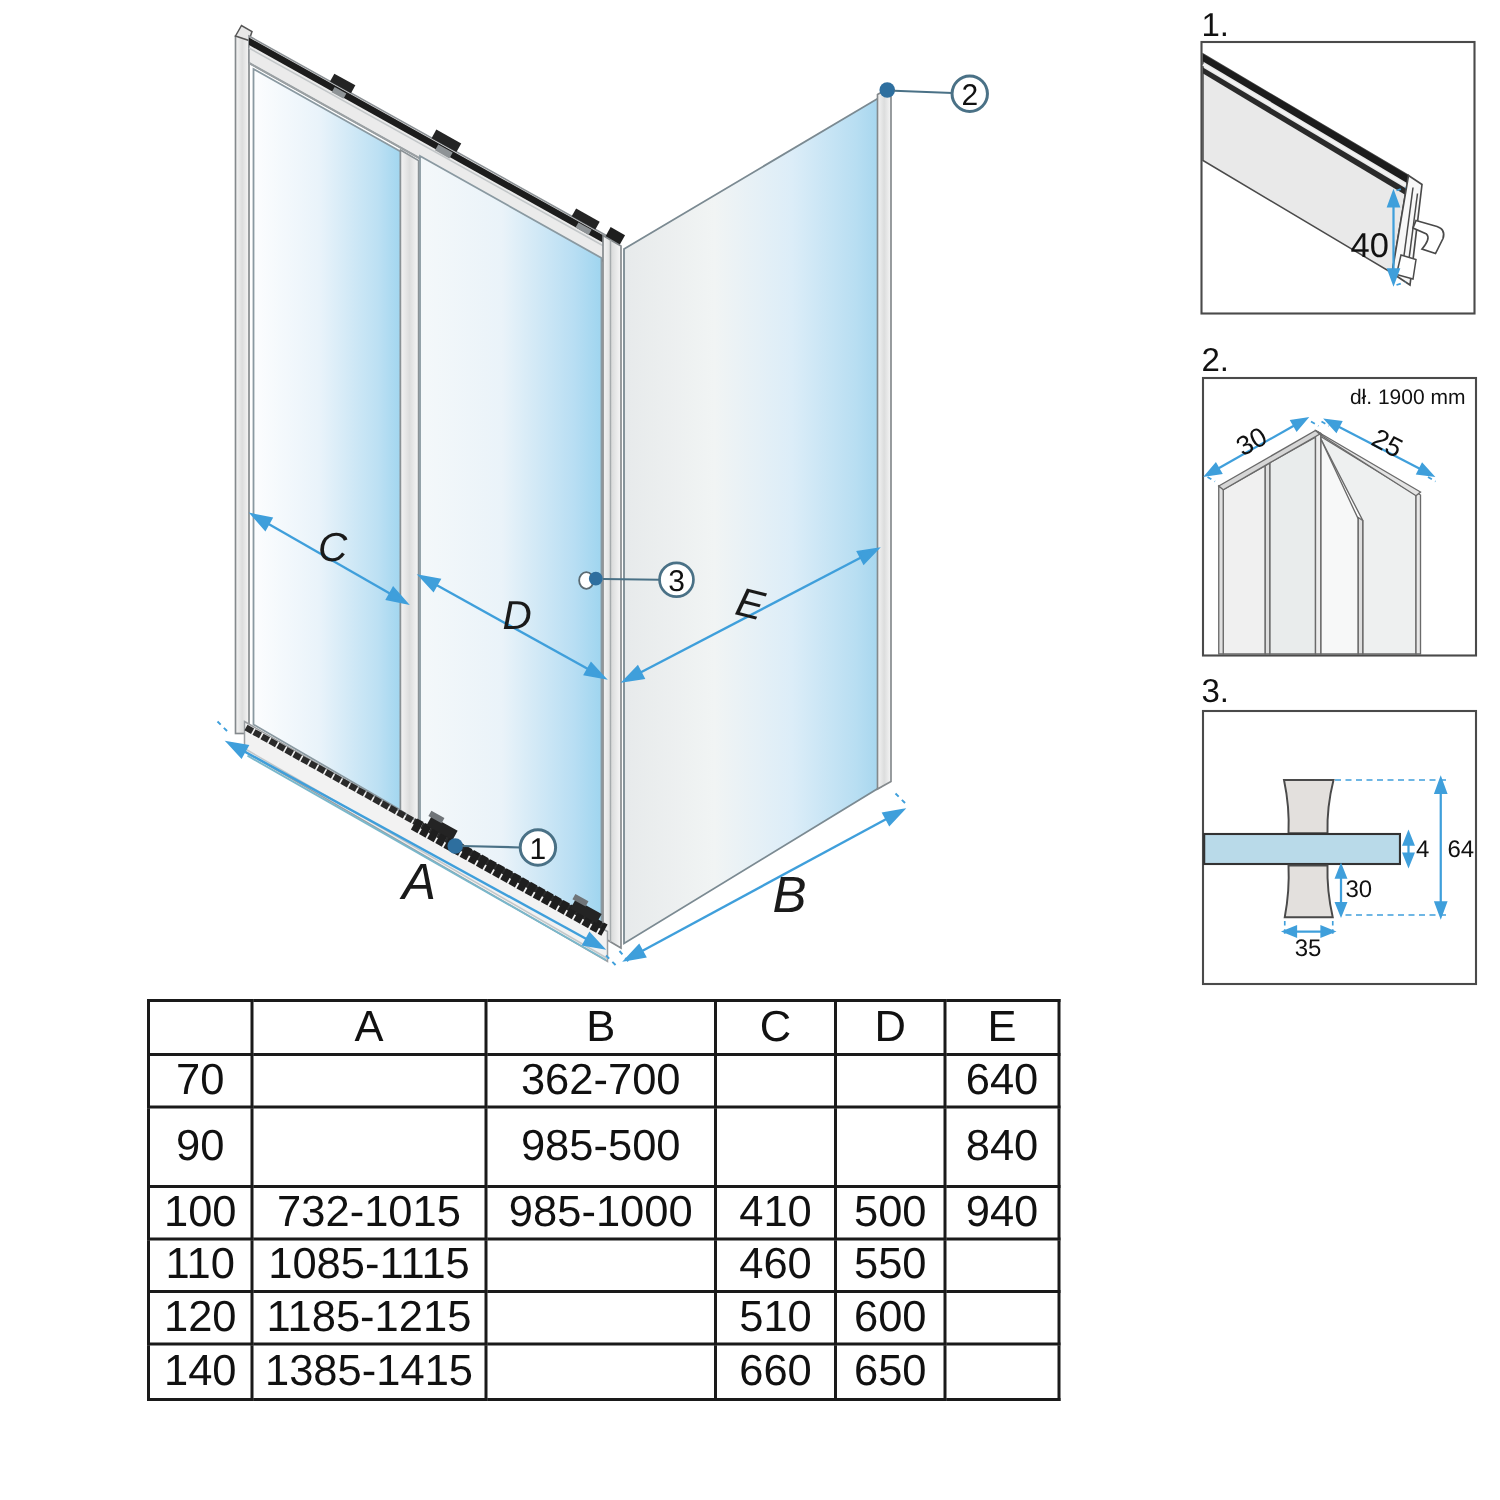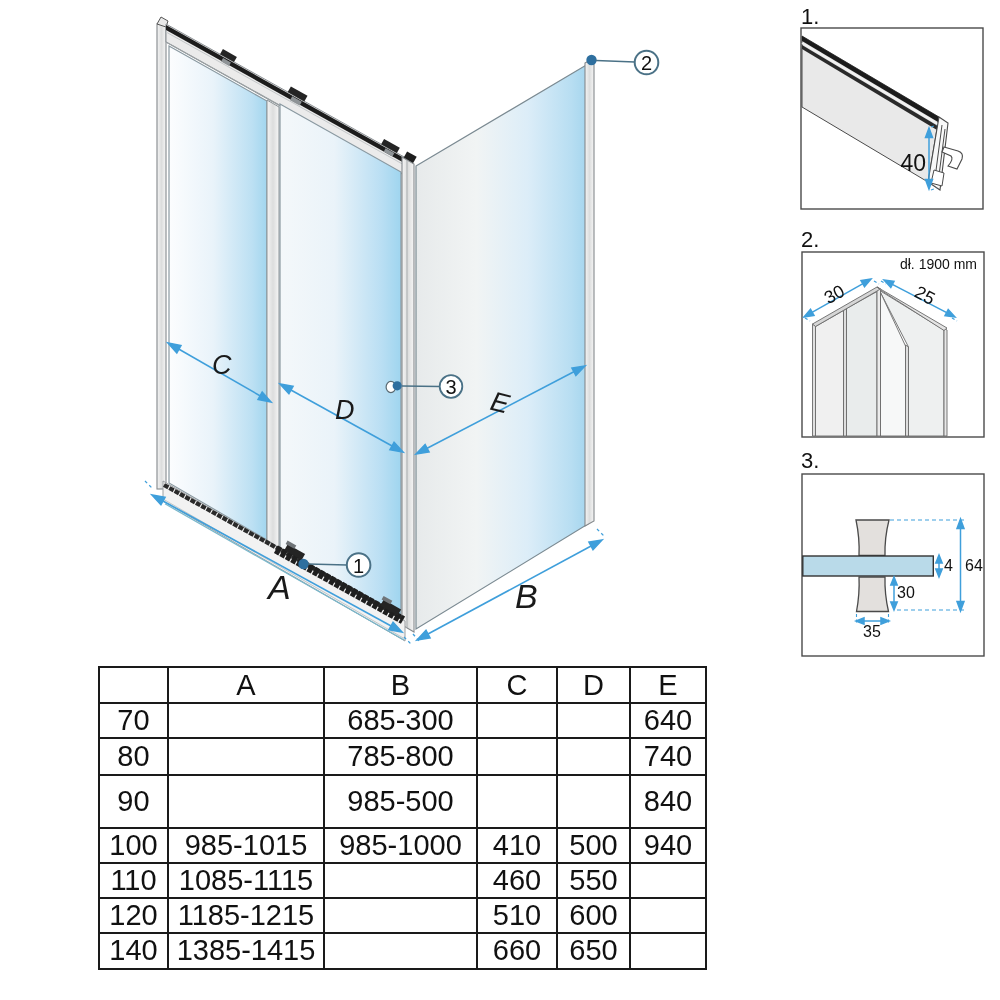--- a/index.html
+++ b/index.html
@@ -304,47 +304,39 @@
           <td>A</td>
           <td>B</td>
           <td>C</td>
           <td>D</td>
           <td>E</td>
         </tr>
 
   <tr style="height:22px">
           <td>70</td>
           <td></td>
-          <td>685-300</td>
+          <td>362-700</td>
           <td></td>
           <td></td>
           <td>640</td>
         </tr>
 
-  <tr style="height:36.3px">
-          <td>80</td>
-          <td></td>
-          <td>785-800</td>
-          <td></td>
-          <td></td>
-          <td>740</td>
-        </tr>
 
   <tr style="height:53px">
           <td>90</td>
           <td></td>
           <td>985-500</td>
           <td></td>
           <td></td>
           <td>840</td>
         </tr>
 
   <tr style="height:20px">
           <td>100</td>
-          <td>985-1015</td>
+          <td>732-1015</td>
           <td>985-1000</td>
           <td>410</td>
           <td>500</td>
           <td>940</td>
         </tr>
 
   <tr style="height:25px">
           <td>110</td>
           <td>1085-1115</td>
           <td></td>

